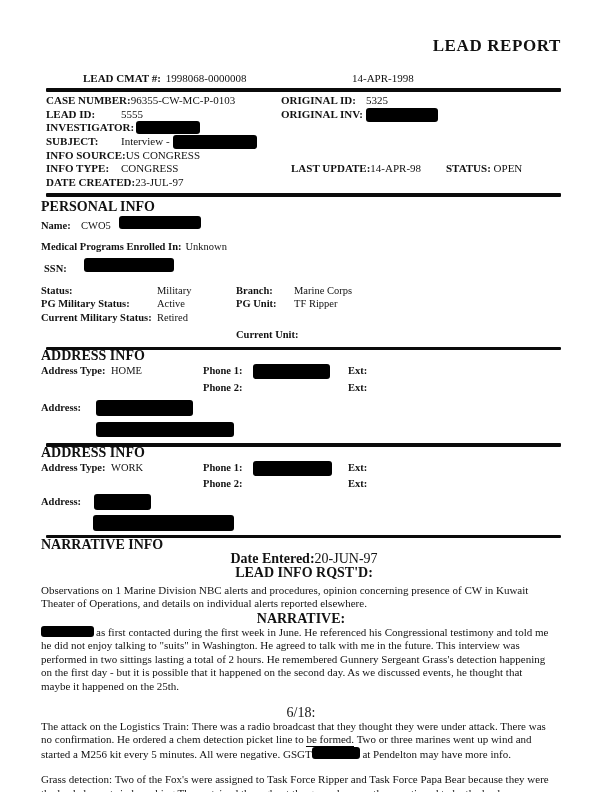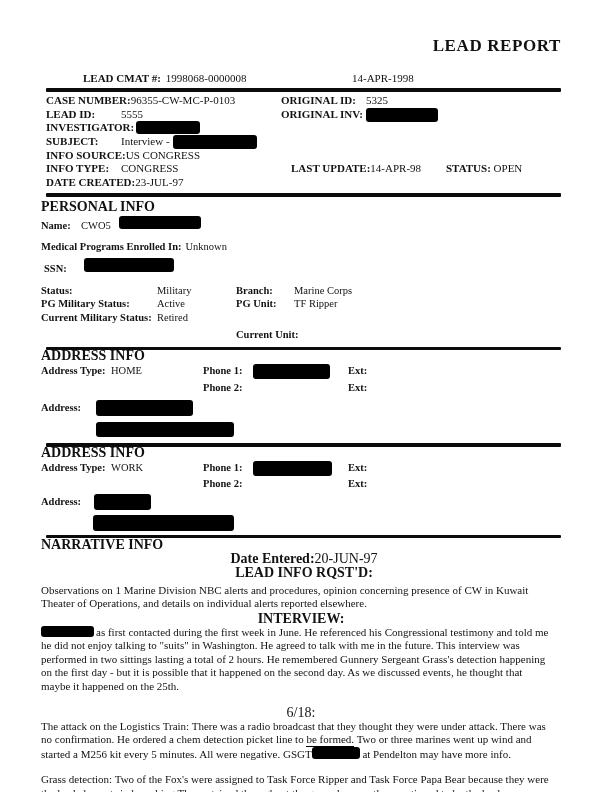--- a/index.html
+++ b/index.html
@@ -229,21 +229,21 @@
   <div class="narr">
     <div class="sec-head" style="margin-left:0; margin-top:1px;">NARRATIVE INFO</div>
     <div class="nrow">
       <span class="b ind">Date Entered:</span><span>20-JUN-97</span>
     </div>
     <div class="nrow">
       <span class="b ind">LEAD INFO RQST'D:</span>
     </div>
     <p class="narr-par" style="margin-top:4px;">Observations on 1 Marine Division NBC alerts and procedures, opinion concerning presence of CW in Kuwait Theater of Operations, and details on individual alerts reported elsewhere.</p>
     <div class="nrow">
-      <span class="b">INTERVIEW:</span>
+      <span class="b">NARRATIVE:</span>
     </div>
     <p class="narr-par"><span class="redact inline-redact" style="width:53px;height:11px;margin-right:2px;"></span><span>as first contacted during the first week in June.  He referenced his Congressional testimony and told me he did not enjoy talking to "suits" in Washington. He agreed to talk with me in the future. This interview was performed in two sittings lasting a total of 2 hours.  He remembered Gunnery Sergeant Grass's detection happening on the first day - but it is possible that it happened on the second day.  As we discussed events, he thought that maybe it happened on the 25th.</span></p>
     <div class="gap12"></div>
     <div class="nrow">6/18:</div>
     <p class="narr-par"><span>The attack on the Logistics Train: There was a radio broadcast that they thought they were under attack.  There was no confirmation.  He ordered a chem detection picket line to </span><span class="underlined">be formed.</span><span>  Two or three marines went up wind and started a M256 kit every 5 minutes.  All were negative.  GSGT</span><span class="redact inline-redact" style="width:48px;height:12px;"></span><span> at Pendelton may  have more info.</span></p>
     <div class="gap12"></div>
     <p class="narr-par" style="margin-top:0;">Grass detection: Two of the Fox's were assigned to Task Force Ripper and Task Force Papa Bear because they were the lead elements in breaching.They retained throughout the ground war as they continued to be the lead</p>
   </div>
 
 </div>

